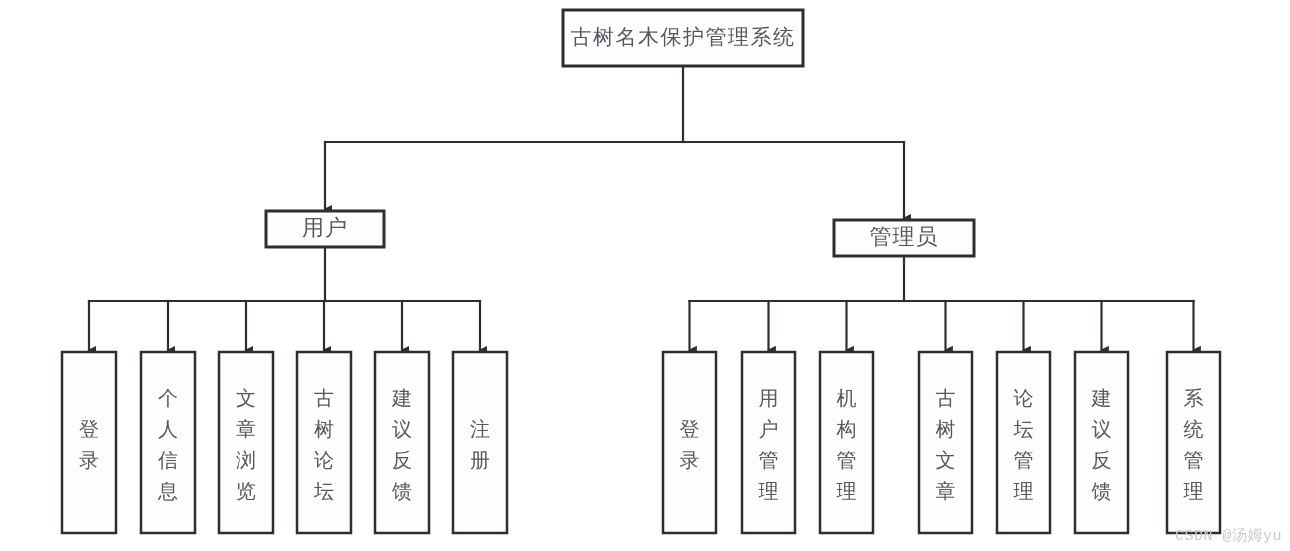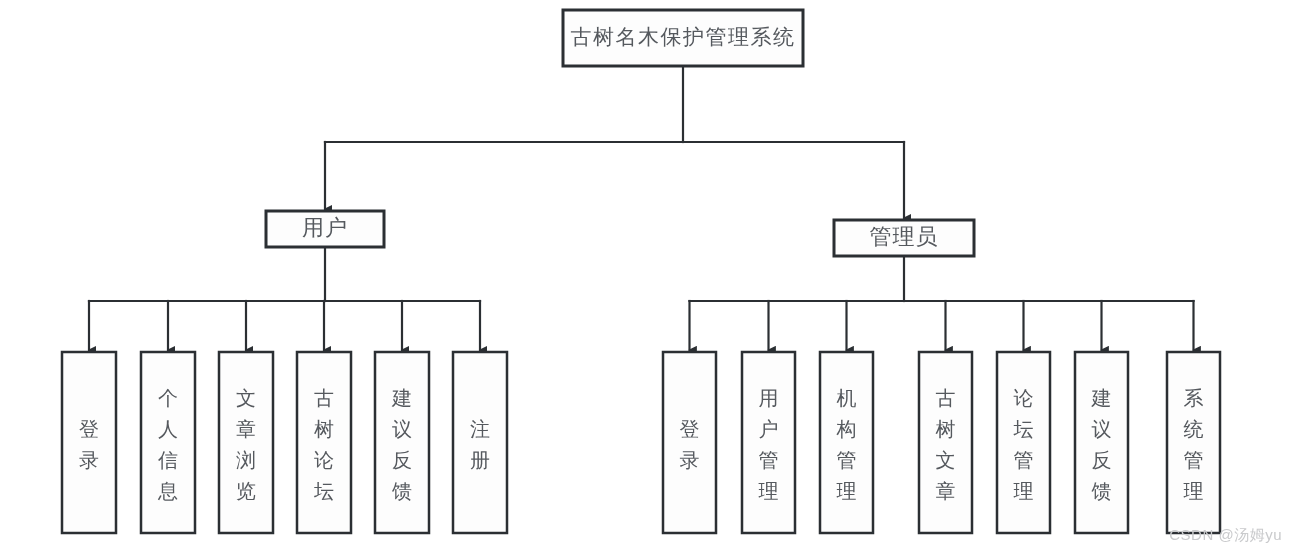--- a/index.html
+++ b/index.html
@@ -63,21 +63,21 @@
     fill: #55595e;
     font-size: 20px;
     text-anchor: middle;
   }
   .watermark {
     position: absolute;
     right: 8px;
     bottom: 6px;
     color: #c9cacc;
     font-size: 15px;
-    font-family: Liberation Sans, sans-serif;
+    font-family: Liberation Mono, monospace;
     letter-spacing: 0.5px;
     white-space: nowrap;
     user-select: none;
     text-align: center;
   }
 </style>
 </head>
 <body>
 
 <div id="diagram-root">

